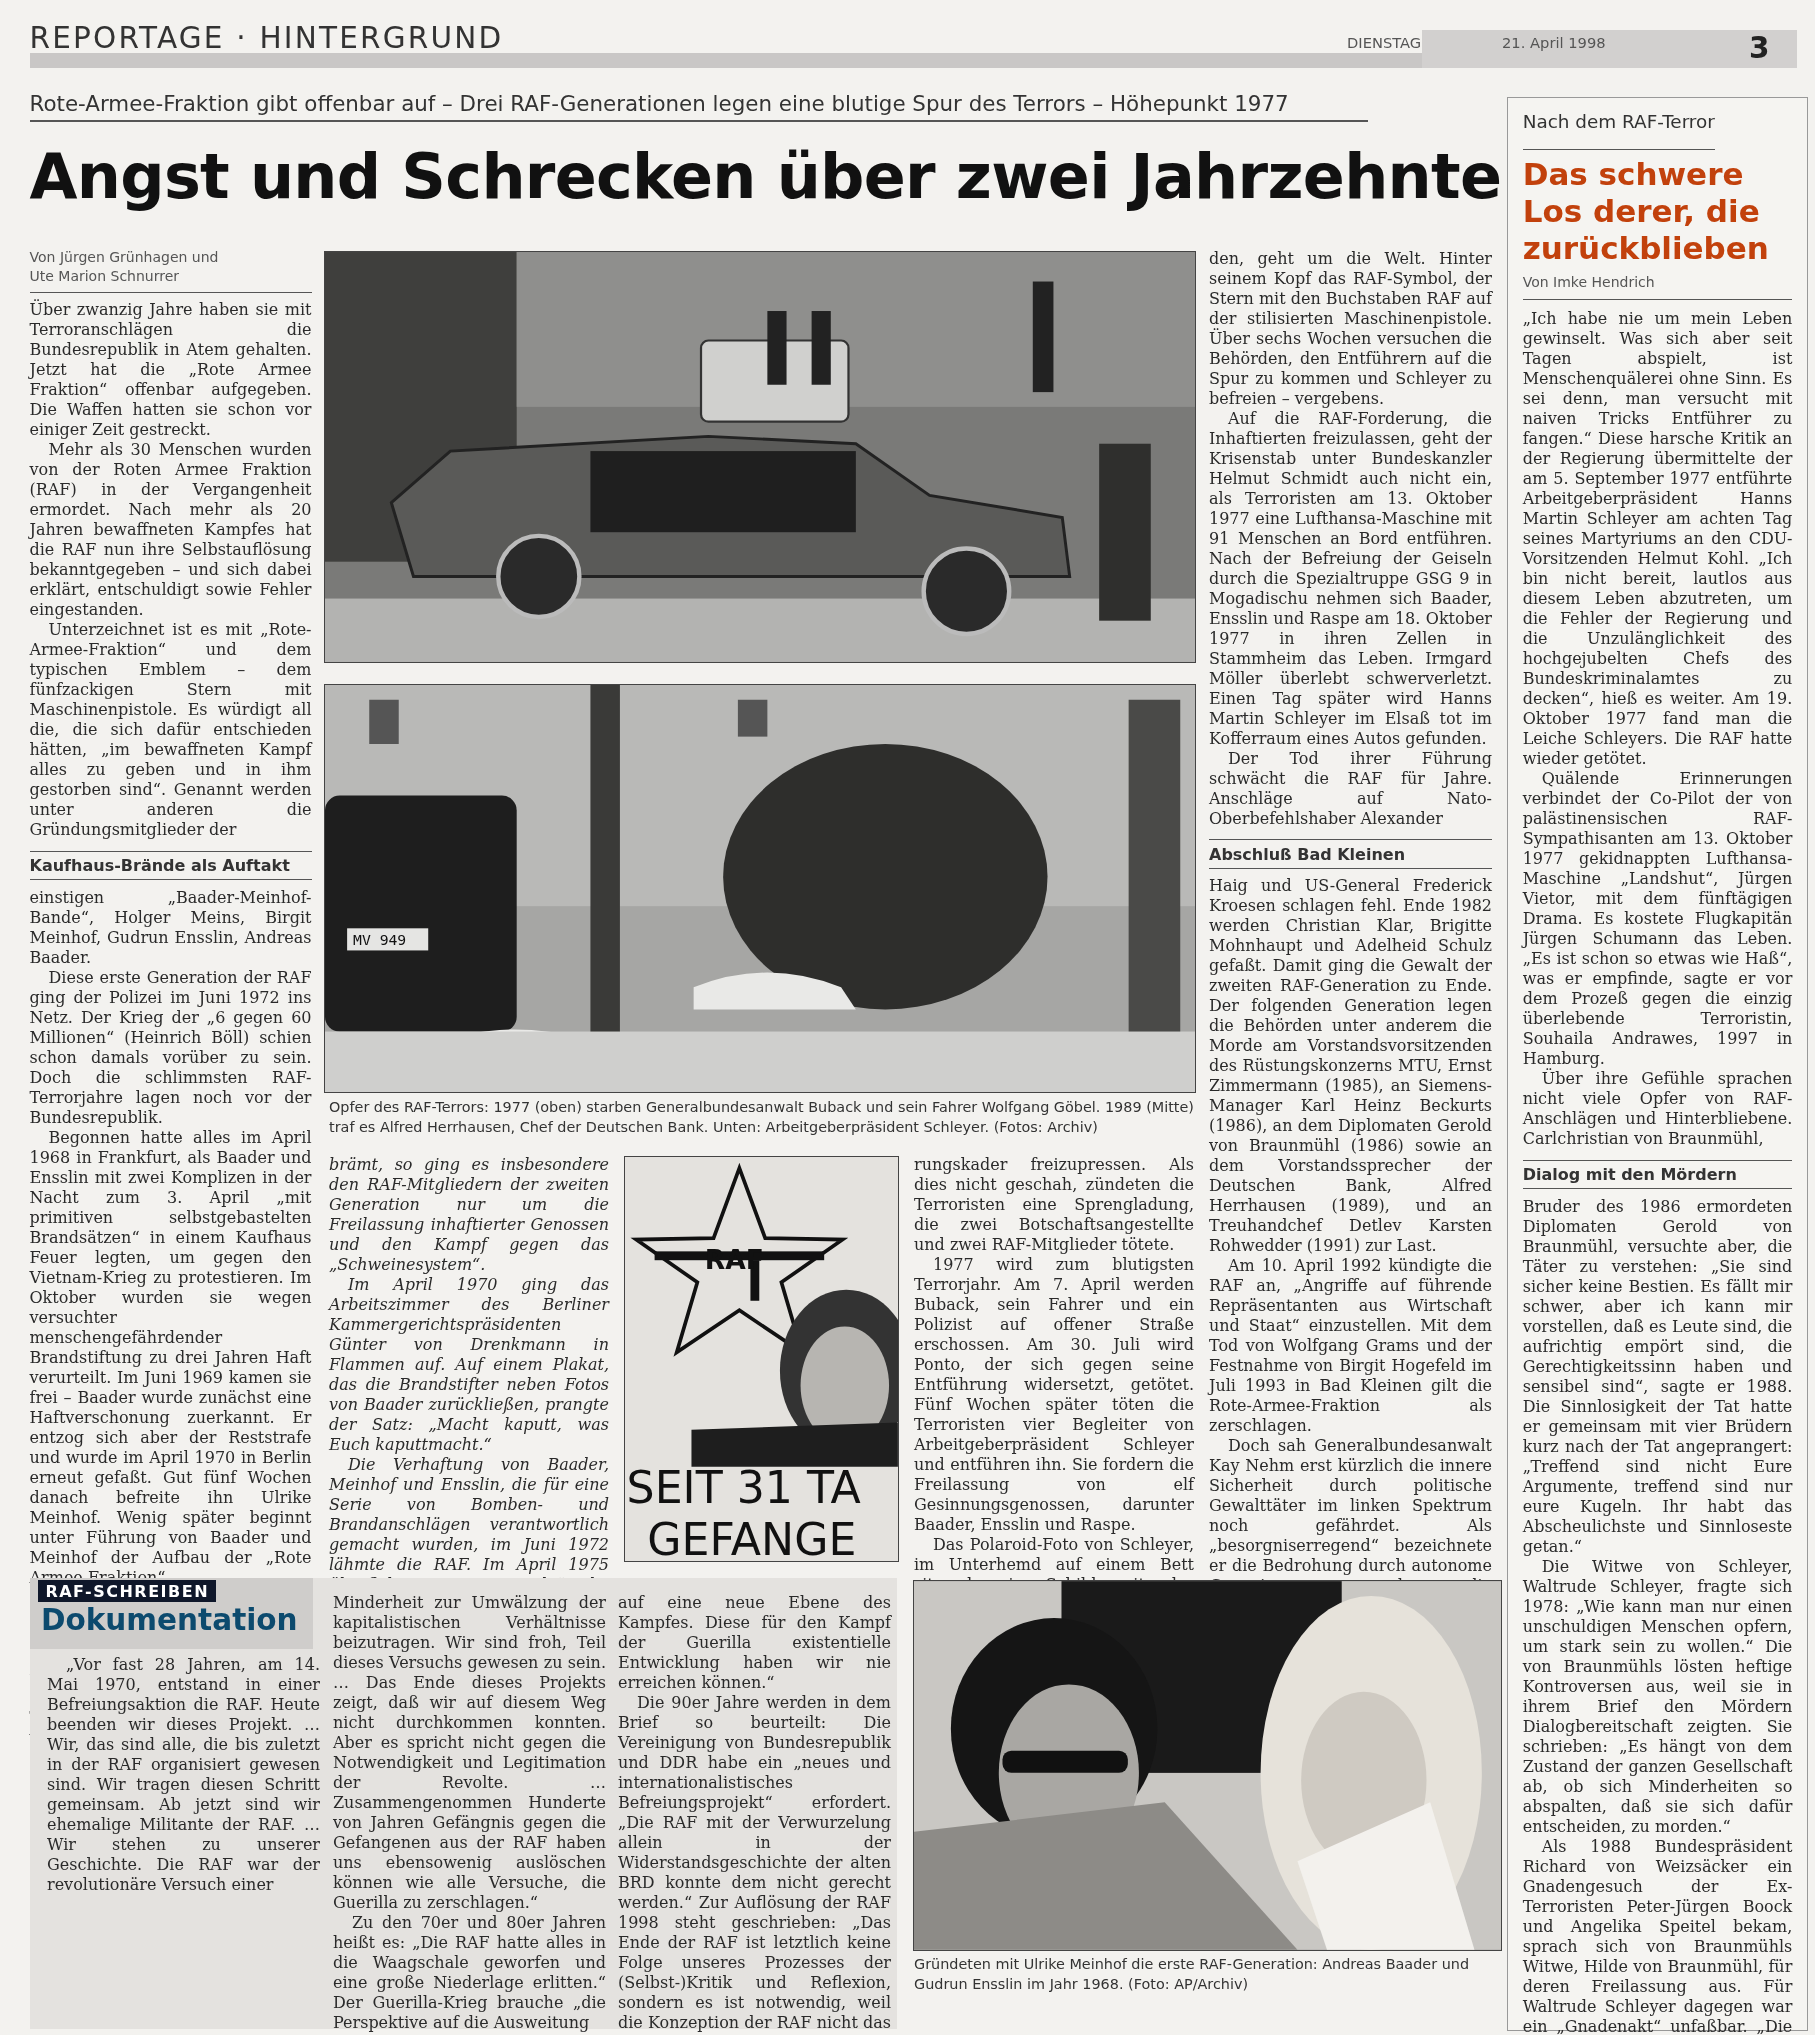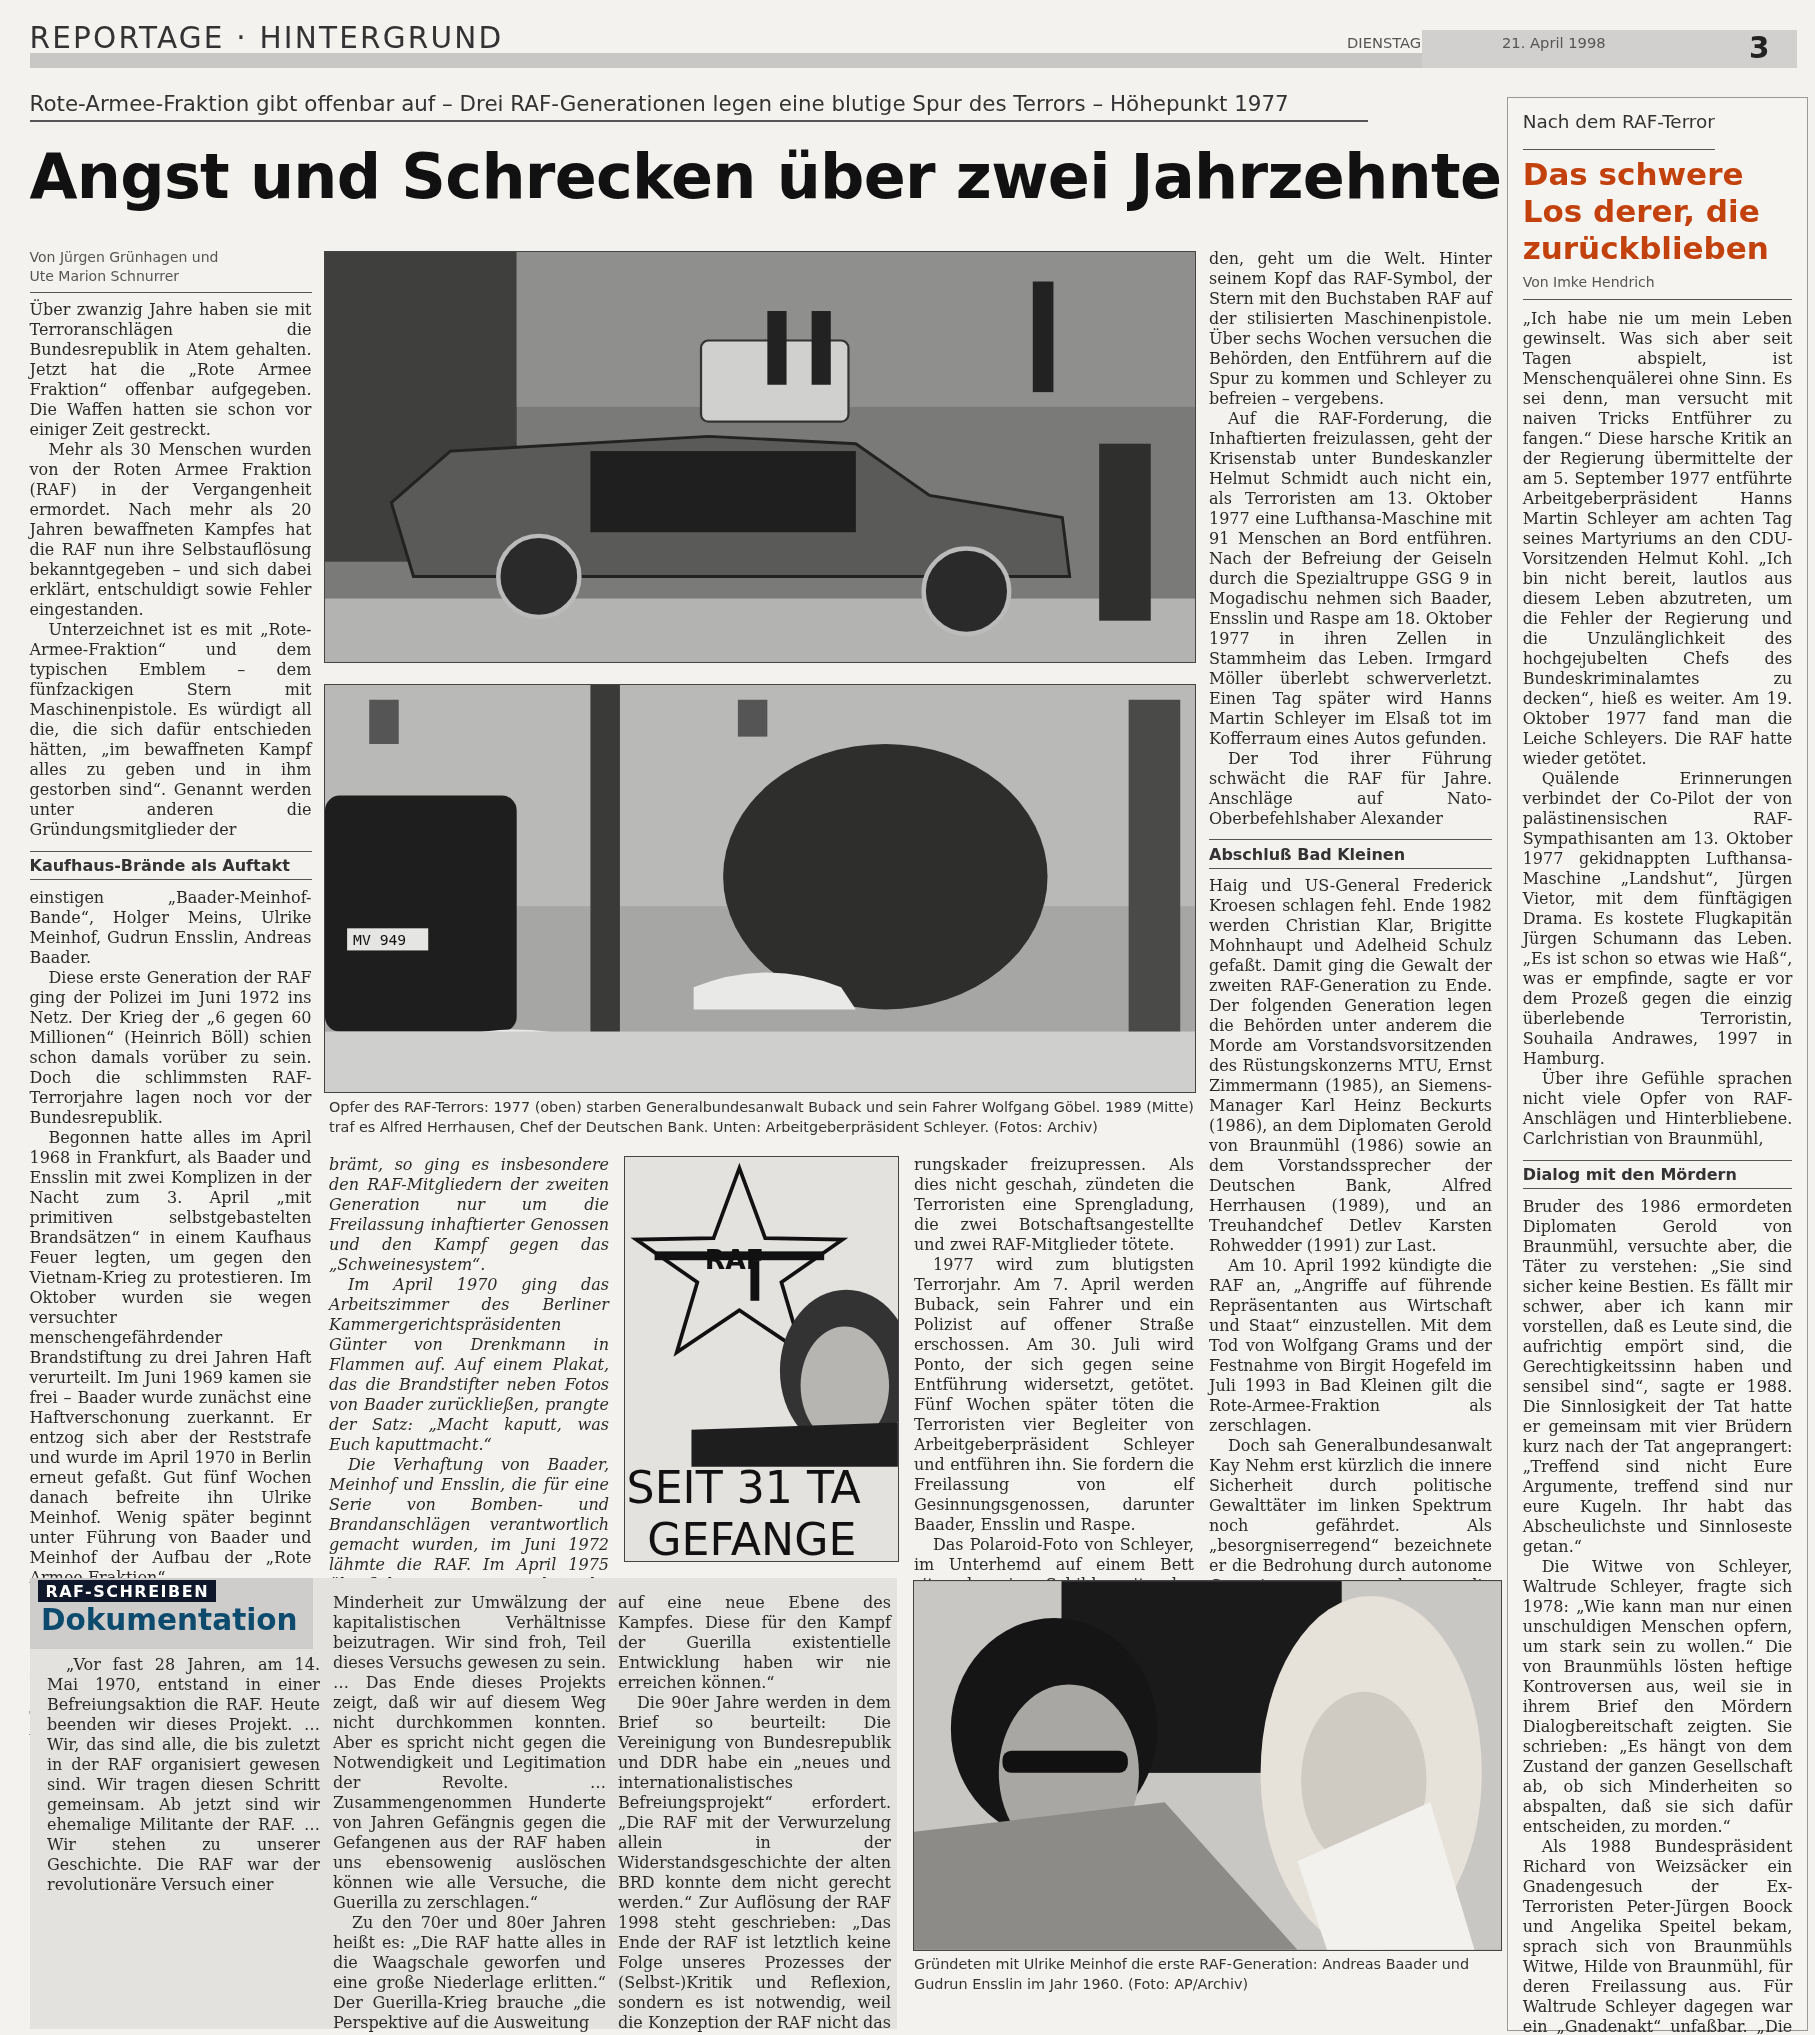--- a/index.html
+++ b/index.html
@@ -53,21 +53,21 @@
   <div class="rule" style="margin:5.9px 0 7.4px;"></div>
   <div class="col-text">
     <p class="noindent">Über zwanzig Jahre haben sie mit Terroranschlägen die Bundesrepublik in Atem gehalten. Jetzt hat die „Rote Armee Fraktion“ offenbar aufgegeben. Die Waffen hatten sie schon vor einiger Zeit gestreckt.</p>
     <p>Mehr als 30 Menschen wurden von der Roten Armee Fraktion (RAF) in der Vergangenheit ermordet. Nach mehr als 20 Jahren bewaffneten Kampfes hat die RAF nun ihre Selbstauflösung bekanntgegeben – und sich dabei erklärt, entschuldigt sowie Fehler eingestanden.</p>
     <p>Unterzeichnet ist es mit „Rote-Armee-Fraktion“ und dem typischen Emblem – dem fünfzackigen Stern mit Maschinenpistole. Es würdigt all die, die sich dafür entschieden hätten, „im bewaffneten Kampf alles zu geben und in ihm gestorben sind“. Genannt werden unter anderen die Gründungsmitglieder der</p>
   </div>
   <div class="rule" style="margin:10.3px 0 4.4px;"></div>
   <div class="subhead sans">Kaufhaus-Brände als Auftakt</div>
   <div class="rule" style="margin:4.4px 0 7.4px;"></div>
   <div class="col-text">
-    <p class="noindent">einstigen „Baader-Meinhof-Bande“, Holger Meins, Ulrike Meinhof, Gudrun Ensslin, Andreas Baader.</p>
+    <p class="noindent">einstigen „Baader-Meinhof-Bande“, Holger Meins, Birgit Meinhof, Gudrun Ensslin, Andreas Baader.</p>
     <p>Diese erste Generation der RAF ging der Polizei im Juni 1972 ins Netz. Der Krieg der „6 gegen 60 Millionen“ (Heinrich Böll) schien schon damals vorüber zu sein. Doch die schlimmsten RAF-Terrorjahre lagen noch vor der Bundesrepublik.</p>
     <p>Begonnen hatte alles im April 1968 in Frankfurt, als Baader und Ensslin mit zwei Komplizen in der Nacht zum 3. April „mit primitiven selbstgebastelten Brandsätzen“ in einem Kaufhaus Feuer legten, um gegen den Vietnam-Krieg zu protestieren. Im Oktober wurden sie wegen versuchter menschengefährdender Brandstiftung zu drei Jahren Haft verurteilt. Im Juni 1969 kamen sie frei – Baader wurde zunächst eine Haftverschonung zuerkannt. Er entzog sich aber der Reststrafe und wurde im April 1970 in Berlin erneut gefaßt. Gut fünf Wochen danach befreite ihn Ulrike Meinhof. Wenig später beginnt unter Führung von Baader und Meinhof der Aufbau der „Rote Armee Fraktion“.</p>
     <p>Seitdem führte die RAF ihren „bewaffneten Kampf“ gegen das „imperialistische System“ in der Bundesrepublik, gegen die Nato und den „Militärisch Industriellen Komplex“. Waren die Ziele der Terroristen anfangs noch politisch ver-</p>
   </div>
 </div>
 
 <div class="abs photo" style="left:324px;top:251px;width:870px;height:410px;background:linear-gradient(180deg,#8a8a88 0%,#6d6d6b 40%,#4a4a48 70%,#9a9a98 100%);">
   <svg width="870" height="410" viewBox="0 0 1180 556">
     <rect x="0" y="0" width="1180" height="556" fill="#7a7a78"></rect>
     <rect x="0" y="0" width="260" height="420" fill="#3f3f3d"></rect>
@@ -168,21 +168,21 @@
     <rect x="200" y="0" width="380" height="260" fill="#1a1a1a"></rect>
     <ellipse cx="190" cy="200" rx="140" ry="150" fill="#151515"></ellipse>
     <ellipse cx="210" cy="260" rx="95" ry="120" fill="#a9a7a3"></ellipse>
     <rect x="120" y="230" width="170" height="30" rx="12" fill="#111"></rect>
     <ellipse cx="620" cy="260" rx="150" ry="240" fill="#e6e2da"></ellipse>
     <ellipse cx="610" cy="270" rx="85" ry="120" fill="#cfcac2"></ellipse>
     <path d="M0 340 L340 300 L520 500 L0 500 Z" fill="#8d8b87"></path>
     <path d="M520 380 L700 300 L760 500 L560 500 Z" fill="#f3f1ed"></path>
   </svg>
 </div>
-<div class="abs caption sans" style="left:914px;top:1954px;width:586px;">Gründeten mit Ulrike Meinhof die erste RAF-Generation: Andreas Baader und Gudrun Ensslin im Jahr 1960. (Foto: AP/Archiv)</div>
+<div class="abs caption sans" style="left:914px;top:1954px;width:586px;">Gründeten mit Ulrike Meinhof die erste RAF-Generation: Andreas Baader und Gudrun Ensslin im Jahr 1968. (Foto: AP/Archiv)</div>
 
 <div class="abs sidebar">
   <div style="padding:13.3px 14.7px 0 14.7px;">
     <div class="sb-kicker sans">Nach dem RAF-Terror</div>
     <div class="sb-headline sans" style="margin-top:5.9px;">Das schwere Los derer, die zurückblieben</div>
     <div class="byline sans" style="margin-top:5.9px;">Von Imke Hendrich</div>
     <div class="rule" style="margin:7.4px 0 8.8px;"></div>
     <div class="col-text">
       <p class="noindent">„Ich habe nie um mein Leben gewinselt. Was sich aber seit Tagen abspielt, ist Menschenquälerei ohne Sinn. Es sei denn, man versucht mit naiven Tricks Entführer zu fangen.“ Diese harsche Kritik an der Regierung übermittelte der am 5. September 1977 entführte Arbeitgeberpräsident Hanns Martin Schleyer am achten Tag seines Martyriums an den CDU-Vorsitzenden Helmut Kohl. „Ich bin nicht bereit, lautlos aus diesem Leben abzutreten, um die Fehler der Regierung und die Unzulänglichkeit des hochgejubelten Chefs des Bundeskriminalamtes zu decken“, hieß es weiter. Am 19. Oktober 1977 fand man die Leiche Schleyers. Die RAF hatte wieder getötet.</p>
       <p>Quälende Erinnerungen verbindet der Co-Pilot der von palästinensischen RAF-Sympathisanten am 13. Oktober 1977 gekidnappten Lufthansa-Maschine „Landshut“, Jürgen Vietor, mit dem fünftägigen Drama. Es kostete Flugkapitän Jürgen Schumann das Leben. „Es ist schon so etwas wie Haß“, was er empfinde, sagte er vor dem Prozeß gegen die einzig überlebende Terroristin, Souhaila Andrawes, 1997 in Hamburg.</p>

